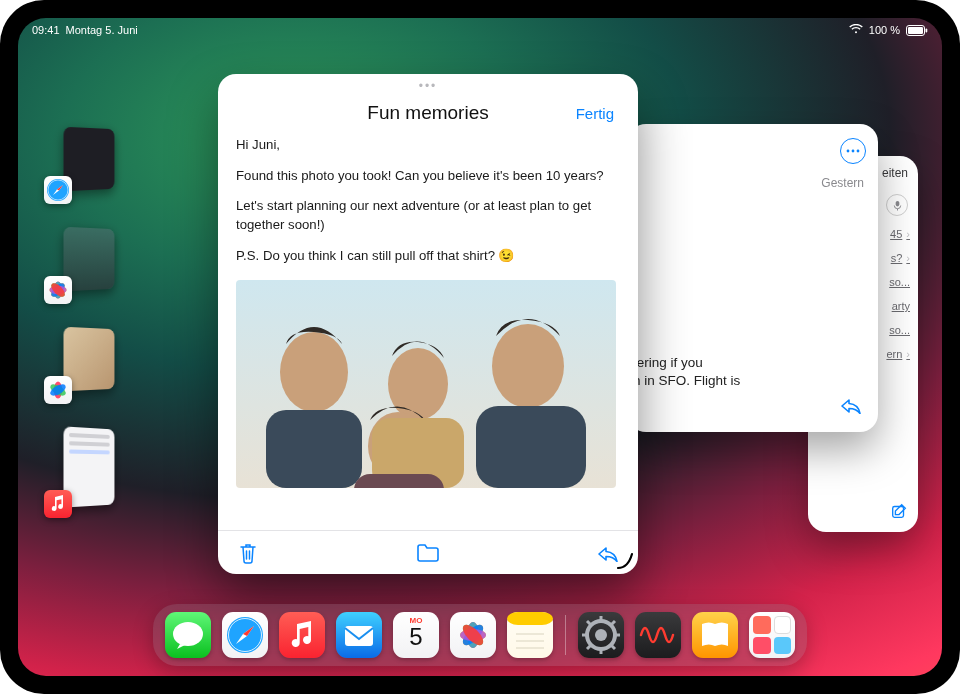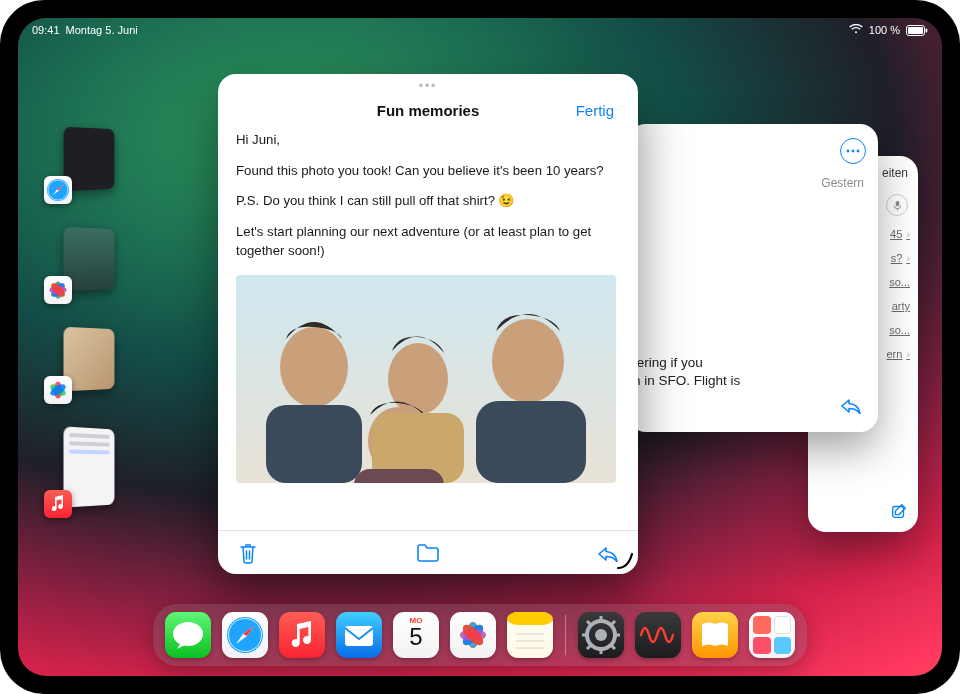--- a/index.html
+++ b/index.html
@@ -75,21 +75,21 @@
     background: #fff; border-radius: 18px; box-shadow: 0 22px 50px rgba(0,0,0,0.45);
     display: flex; flex-direction: column; overflow: hidden;
   }
   .mail-handle {
     align-self: center; margin-top: 5px; color:#b8b8bc; font-size:12px; letter-spacing:2px;
   }
   .mail-header {
     display: flex; align-items: center; justify-content: center; position: relative;
     padding: 9px 14px 10px 14px;
   }
-  .mail-title { font-weight: 700; font-size: 15px; color:#111; }
+  .mail-title { font-weight: 400; font-size: 19px; color:#111; }
   .mail-done { position:absolute; right:24px; color:#0a84ff; font-size:15px; font-weight:500; }
   .mail-body {
     flex:1; padding: 2px 18px 6px 18px; font-size: 13.2px; color:#1a1a1a; line-height:1.42;
     display:flex; flex-direction:column;
   }
   .mail-body p { margin-bottom: 12px; }
   .mail-photo {
     width: 380px; height: 208px; border-radius: 4px; align-self: flex-start; margin-top:2px; overflow:hidden;
   }
   .mail-toolbar {
@@ -269,22 +269,22 @@
 
     <div class="mail-window">
       <div class="mail-handle">•••</div>
       <div class="mail-header">
         <span class="mail-title">Fun memories</span>
         <span class="mail-done">Fertig</span>
       </div>
       <div class="mail-body">
         <p>Hi Juni,</p>
         <p>Found this photo you took! Can you believe it's been 10 years?</p>
+        <p>Let's start planning our next adventure (or at least plan to get together soon!)</p>
         <p>P.S. Do you think I can still pull off that shirt? 😉</p>
-        <p>Let's start planning our next adventure (or at least plan to get together soon!)</p>
         <div class="mail-photo">
           <svg viewBox="0 0 380 208" width="380" height="208">
             <defs>
               <linearGradient id="sky" x1="0" y1="0" x2="0" y2="1">
                 <stop offset="0" stop-color="#cfe7ef"></stop>
                   <stop offset="1" stop-color="#e8e2d6"></stop>
               </linearGradient>
             </defs>
             <rect width="380" height="208" fill="url(#sky)"></rect>
 

